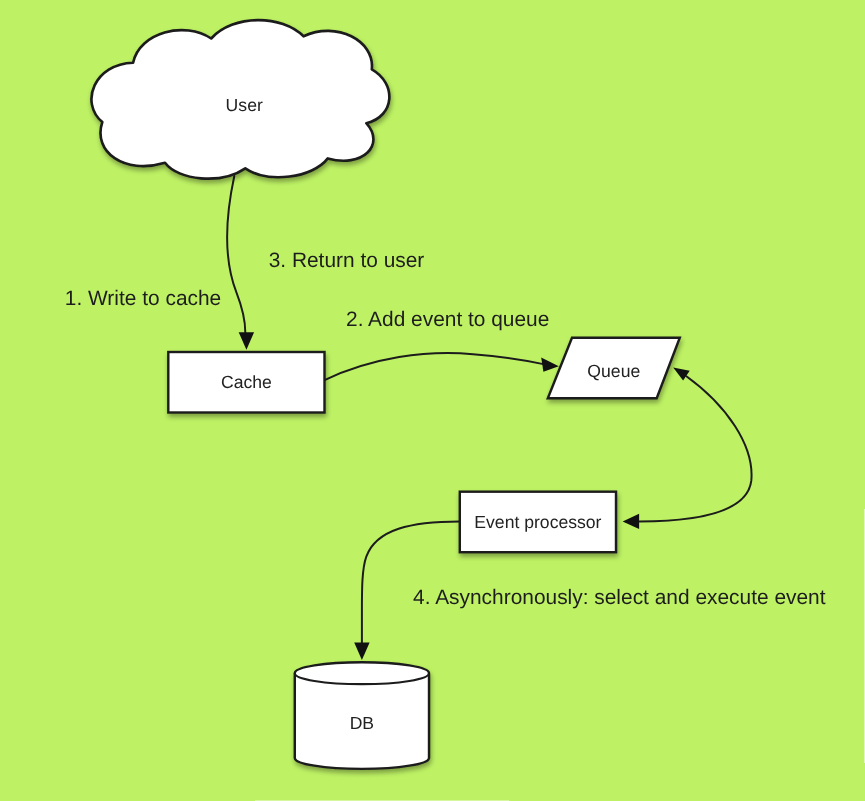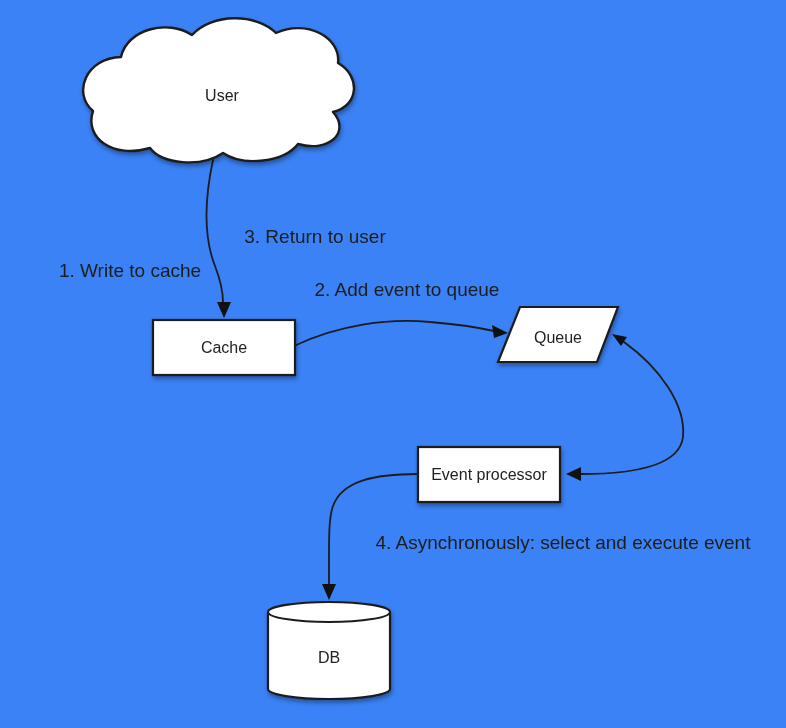--- a/index.html
+++ b/index.html
@@ -4,21 +4,21 @@
 <style>
   html, body {
     margin: 0;
     padding: 0;
     background: #ffffff;
   }
   .page {
     position: relative;
     width: 786px;
     height: 728px;
-    background: #3b82f6;
+    background: #bef264;
     overflow: hidden;
     font-family: "Liberation Sans", sans-serif;
   }
   svg { display: block; }
   .shape {
     fill: #ffffff;
     stroke: #1c1c1c;
     stroke-width: 2.2;
     filter: url(#soft-shadow);
   }

